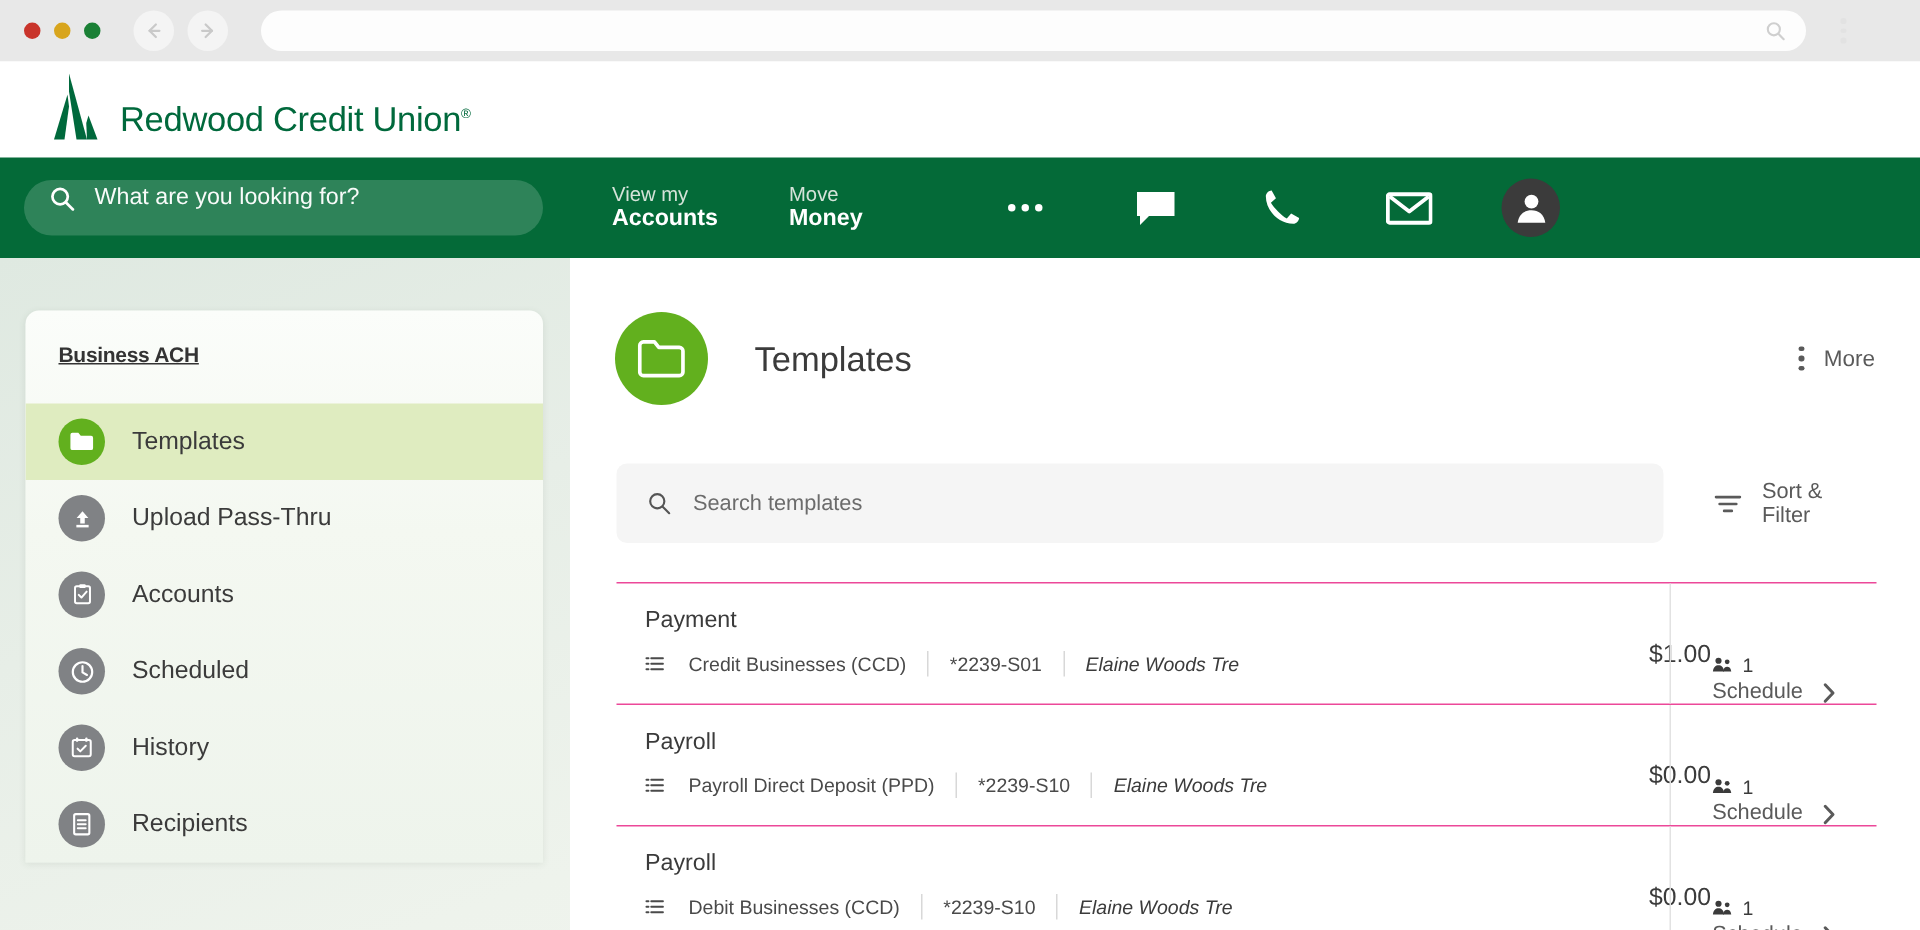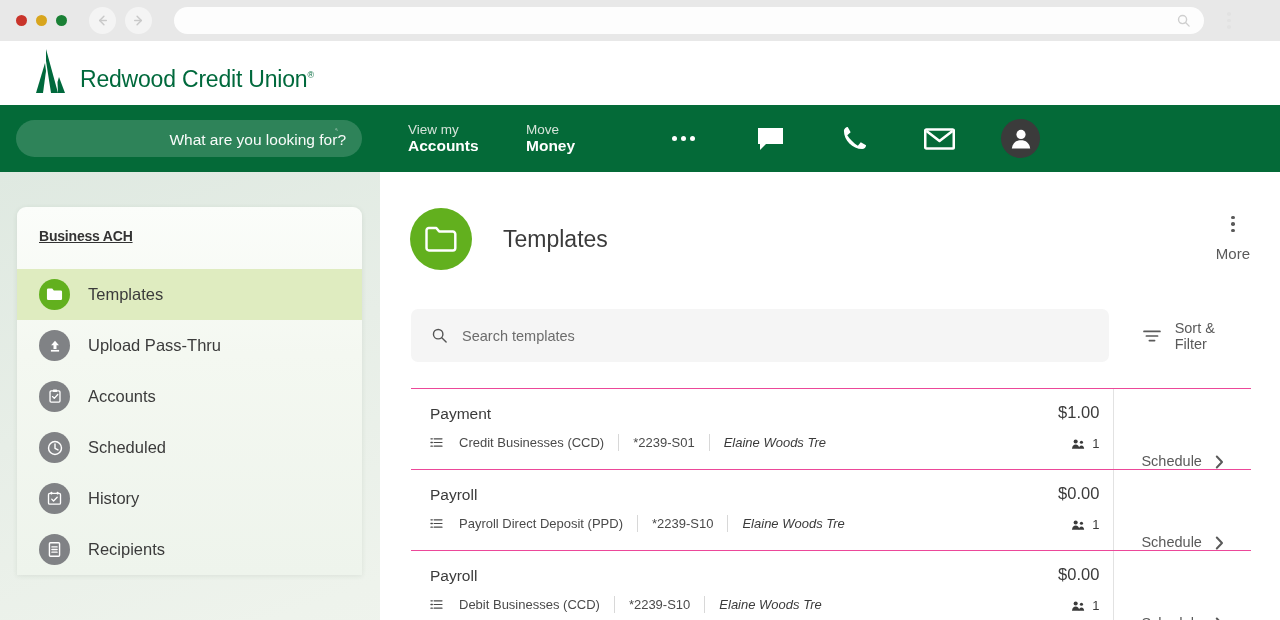--- a/index.html
+++ b/index.html
@@ -54,21 +54,21 @@
   .logo-text sup { font-size: 9px; vertical-align: super; }
 
   
   .greennav {
     position: absolute; top: 105px; left: 0; width: 1280px; height: 67px;
     background: #046A38; display: flex; align-items: center;
   }
   .searchbox {
     margin-left: 16px; width: 346px; height: 37px;
     background: rgba(255,255,255,0.17); border-radius: 19px;
-    display: flex; align-items: flex-end; padding: 8px 16px; flex-direction: column;
+    display: flex; align-items: flex-start; padding: 3px 16px;
   }
   .searchbox .ph {
     color: #ffffff; font-size: 15.5px; margin-left: 12px; opacity: 0.97;
   }
   .navitems { display: flex; margin-left: 46px; }
   .navitem { width: 118px; line-height: 1.15; }
   .navitem .top { color: #d5e3d9; font-size: 13.5px; display: block; }
   .navitem .bot { color: #ffffff; font-size: 15.5px; font-weight: bold; display: block; }
   .nav-ellipsis {
     margin-left: 18px; width: 42px; display: flex; align-items: center; justify-content: center; gap: 4px;
@@ -130,21 +130,21 @@
   .create-btn {
     display: flex; align-items: center; gap: 12px;
     padding: 9px 15px;
     border: 3px solid #9e1b20; background: #ffffff;
   }
   .plus-circle {
     width: 21px; height: 21px; border-radius: 50%; background: #4a4a4a;
     display: flex; align-items: center; justify-content: center; flex: none;
   }
   .create-label { font-size: 15.5px; color: #5a5a5a; white-space: nowrap; }
-  .more-wrap { display: flex; align-items: center; gap: 13px; margin-left: 22px; flex-direction: column; }
+  .more-wrap { display: flex; align-items: center; gap: 13px; margin-left: 22px; }
   .vkebab { display:flex; flex-direction: column; align-items:center; gap:3px; }
   .vkebab i { width: 3.6px; height: 3.6px; border-radius: 50%; background: #5a5a5a; display:block; }
   .more-label { font-size: 15px; color: #5a5a5a; }
 
   
   .search-row {
     position: absolute; top: 309px; left: 411px; width: 840px; height: 53px;
     display: flex; align-items: center;
   }
   .tpl-search {
@@ -160,21 +160,21 @@
   .tpl-row { display: flex; border-top: 1px solid #ec4899; height: 81px; }
   .tpl-main { width: 700px; padding: 16px 0 0 19px; position: relative; }
   .tpl-name { font-size: 15.5px; color: #3b3b3b; }
   .tpl-meta { display: flex; align-items: center; margin-top: 11px; }
   .meta-cell { display: flex; align-items: center; font-size: 13px; color: #4a4a4a; gap: 8px; }
   .meta-sep { width: 1px; height: 17px; background: #d8d8d8; margin: 0 14px; }
   .meta-ico { margin-right: 8px; display: flex; }
   .meta-name { font-style: italic; font-size: 13px; color: #3b3b3b; }
   .tpl-amt {
     width: 0; flex: 1; text-align: right; padding: 14px 14px 0 0;
-    display: flex; flex-direction: column; align-items: flex-end;
+    display: flex; flex-direction: row; align-items: center;
   }
   .amt-val { font-size: 16.5px; color: #3b3b3b; }
   .amt-count { display: flex; align-items: center; gap: 7px; margin-top: 14px; font-size: 13px; color: #3b3b3b; }
   .tpl-action {
     width: 140px; border-left: 1px solid #e2e2e2;
     display: flex; align-items: flex-end; justify-content: center; gap: 13px;
   }
   .sched-lbl { font-size: 14.5px; color: #5a5a5a; }
 </style>
 </head>

